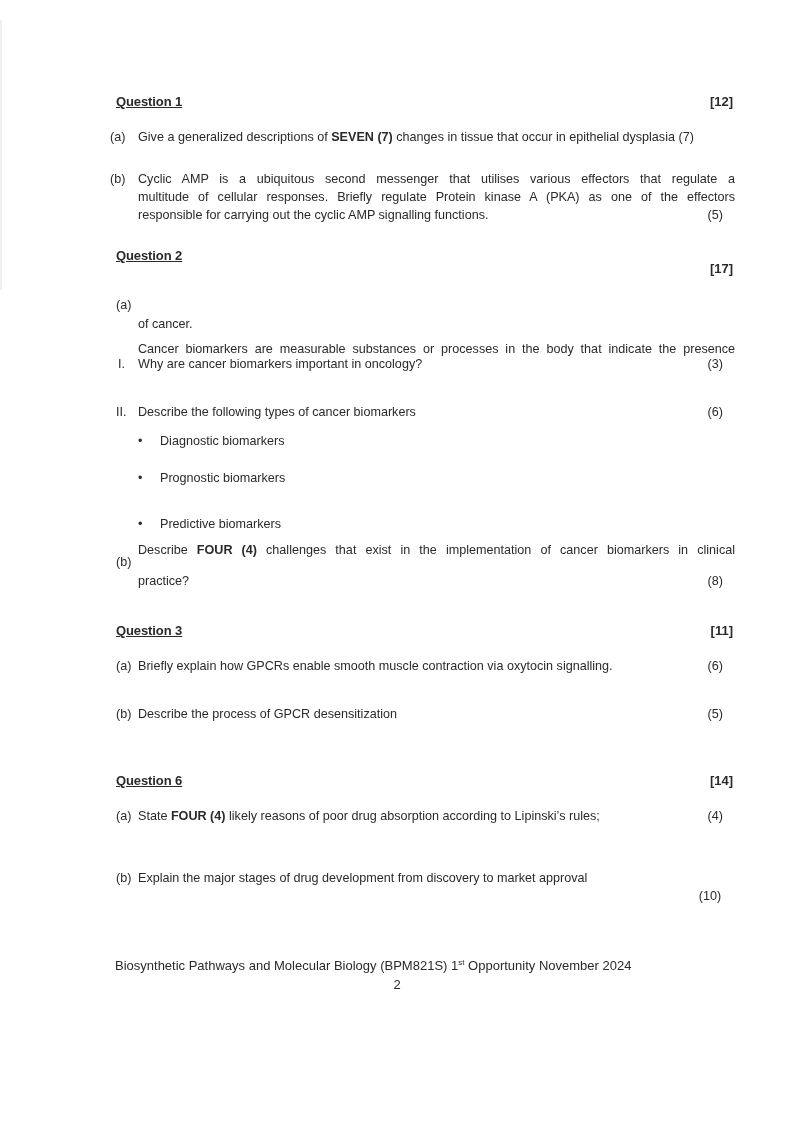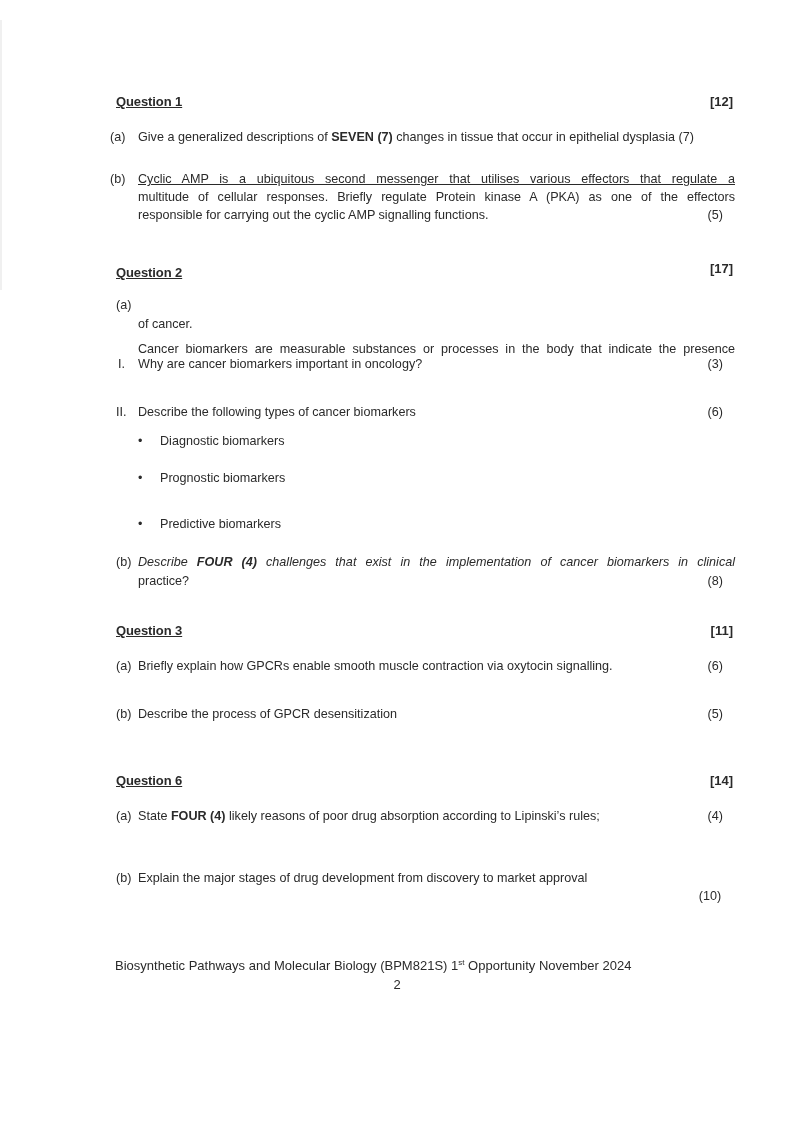--- a/index.html
+++ b/index.html
@@ -29,48 +29,48 @@
   <div class="abs qtitle" style="left:116px; top:94px;">Question 1</div>
   <div class="abs qtotal" style="left:700px; top:94px; width:33px; text-align:right;">[12]</div>
 
   <div class="abs" style="left:110px; top:130px;">(a)</div>
   <div class="abs" style="left:138px; top:130px;">
     <span>Give a generalized descriptions of </span><b>SEVEN (7)</b><span> changes in tissue that occur in epithelial dysplasia</span>
     <span>(7)</span>
   </div>
 
   <div class="abs" style="left:110px; top:172px;">(b)</div>
-  <div class="abs" style="left:138px; top:172px; width:597px; text-align:justify; text-align-last:justify;text-decoration:underline;">Cyclic AMP is a ubiquitous second messenger that utilises various effectors that regulate a</div>
+  <div class="abs" style="left:138px; top:172px; width:597px; text-align:justify; text-align-last:justify;">Cyclic AMP is a ubiquitous second messenger that utilises various effectors that regulate a</div>
   <div class="abs" style="left:138px; top:190px; width:597px; text-align:justify; text-align-last:justify;">multitude of cellular responses. Briefly regulate Protein kinase A (PKA) as one of the effectors</div>
   <div class="abs" style="left:138px; top:208px;">responsible for carrying out the cyclic AMP signalling functions.</div>
   <div class="abs mark" style="left:690px; top:208px; width:33px;">(5)</div>
 </section>
 
 <section>
-  <div class="abs qtitle" style="left:116px; top:265px;">Question 2</div>
+  <div class="abs qtitle" style="left:116px; top:248px;">Question 2</div>
   <div class="abs qtotal" style="left:700px; top:261px; width:33px; text-align:right;">[17]</div>
 
   <div class="abs" style="left:116px; top:298px;">(a)</div>
   <div class="abs" style="left:138px; top:298px; width:597px; text-align:justify; text-align-last:justify;margin-top:44px;">Cancer biomarkers are measurable substances or processes in the body that indicate the presence</div>
   <div class="abs" style="left:138px; top:317px;">of cancer.</div>
 
   <div class="abs" style="left:118px; top:357px;">I.</div>
   <div class="abs" style="left:138px; top:357px;">Why are cancer biomarkers important in oncology?</div>
   <div class="abs mark" style="left:690px; top:357px; width:33px;">(3)</div>
 
   <div class="abs" style="left:116px; top:405px;">II.</div>
   <div class="abs" style="left:138px; top:405px;">Describe the following types of cancer biomarkers</div>
   <div class="abs mark" style="left:690px; top:405px; width:33px;">(6)</div>
 
   <div class="abs bullet" style="left:160px; top:434px;">Diagnostic biomarkers</div>
   <div class="abs bullet" style="left:160px; top:471px;">Prognostic biomarkers</div>
   <div class="abs bullet" style="left:160px; top:517px;">Predictive biomarkers</div>
 
   <div class="abs" style="left:116px; top:555px;">(b)</div>
-  <div class="abs" style="left:138px; top:555px; width:597px; text-align:justify; text-align-last:justify;font-style:italic;">
+  <div class="abs" style="left:138px; top:543px; width:597px; text-align:justify; text-align-last:justify;">
     <span>Describe </span><b>FOUR (4)</b><span> challenges that exist in the implementation of cancer biomarkers in clinical</span>
   </div>
   <div class="abs" style="left:138px; top:574px;">practice?</div>
   <div class="abs mark" style="left:690px; top:574px; width:33px;">(8)</div>
 </section>
 
 <section>
   <div class="abs qtitle" style="left:116px; top:623px;">Question 3</div>
   <div class="abs qtotal" style="left:700px; top:623px; width:33px; text-align:right;">[11]</div>
 

